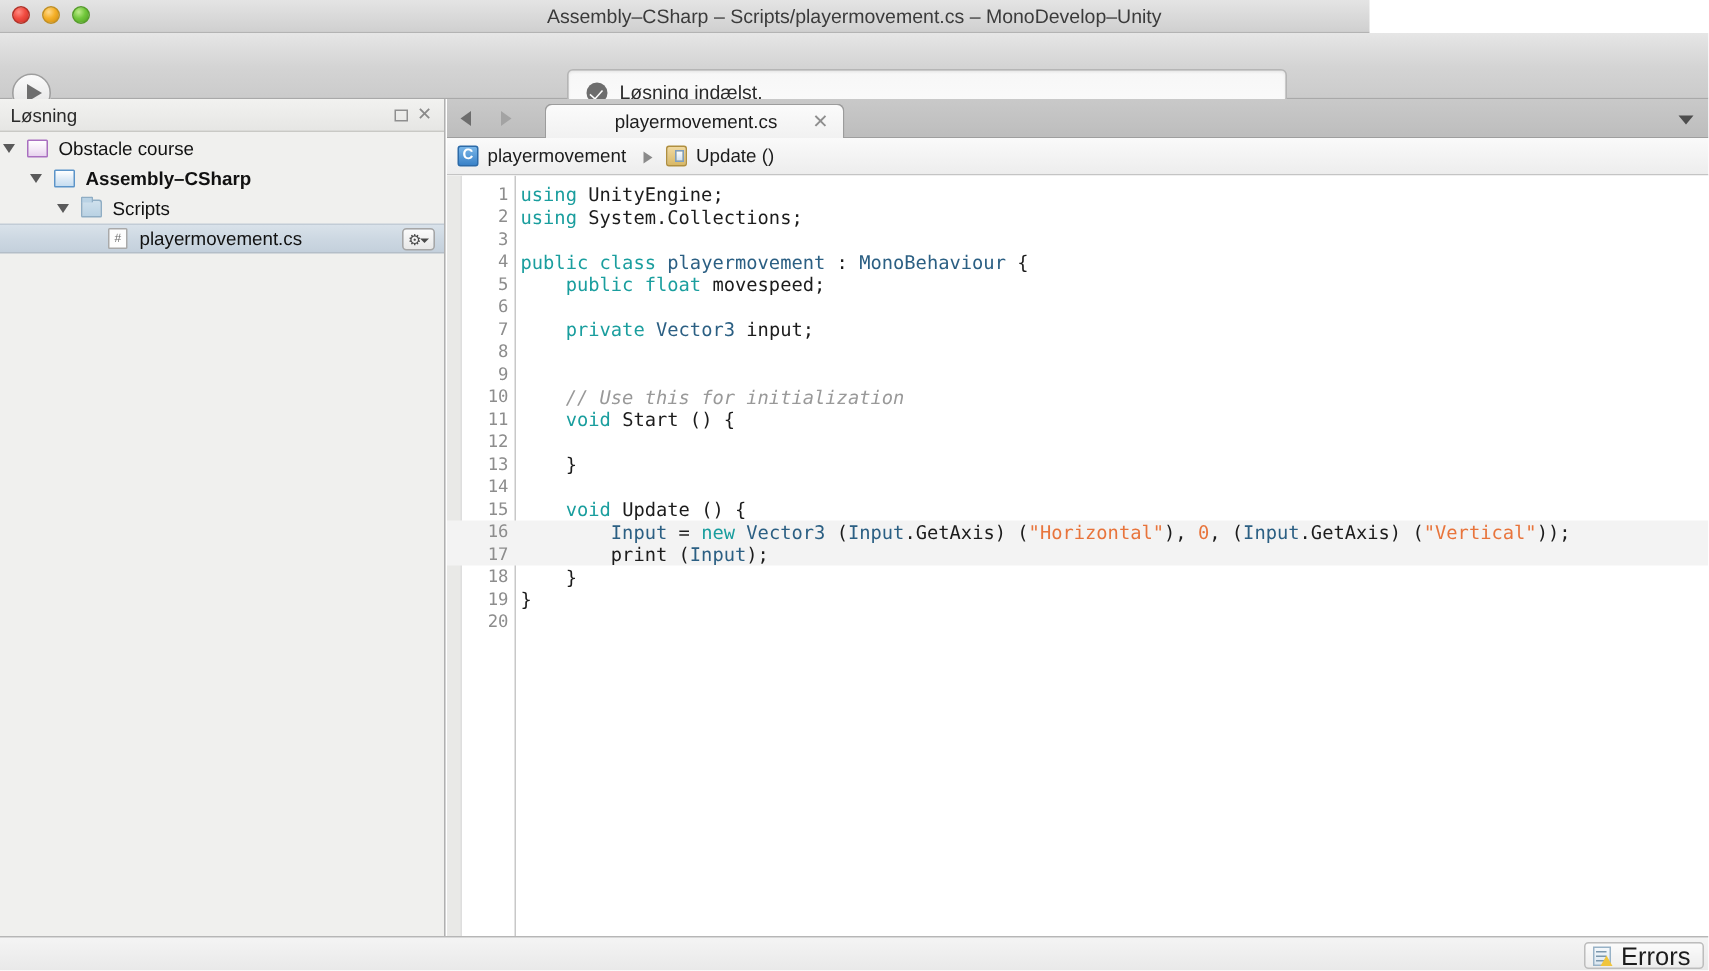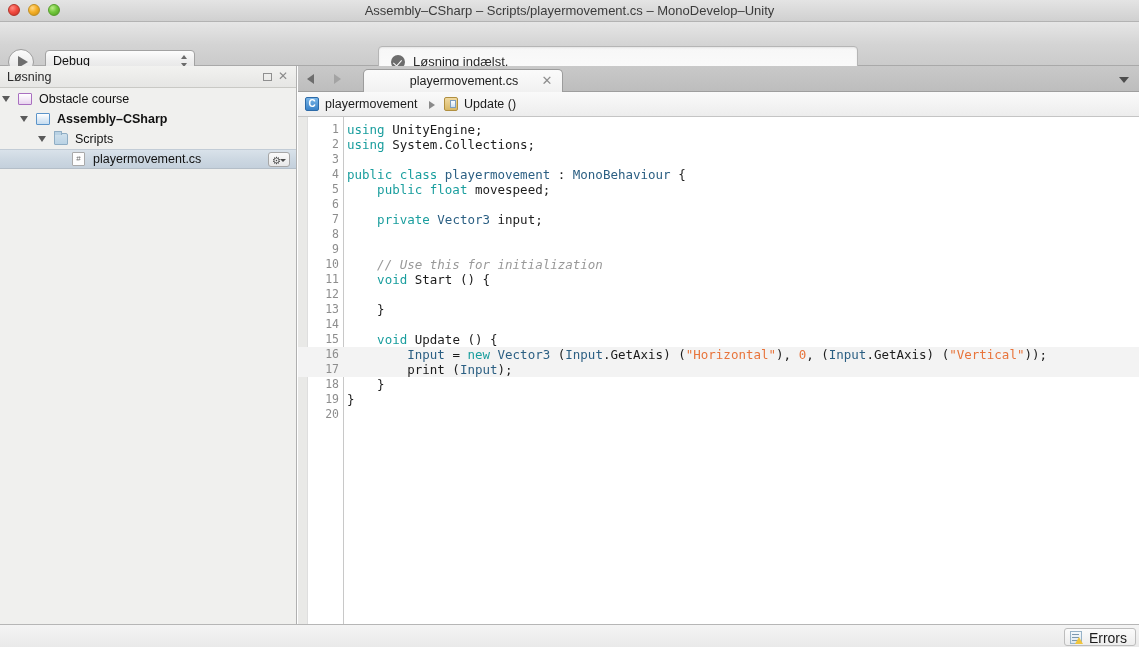--- a/index.html
+++ b/index.html
@@ -20,21 +20,21 @@
     position: relative;
     width: 1139px;
     height: 647px;
     background: #ffffff;
   }
 
   
   .titlebar {
     position: absolute;
     left: 0; top: 0;
-    width: 1139px; height: 22px;
+    width: 913px; height: 22px;
     background: linear-gradient(to bottom, #e4e4e4 0%, #d0d0d0 100%);
     border-bottom: 1px solid #b3b3b3;
     box-sizing: border-box;
   }
   .traffic {
     position: absolute;
     left: 8px; top: 4px;
     display: flex;
     gap: 8px;
   }
@@ -568,21 +568,21 @@
     background: linear-gradient(to bottom, #f4f4f4 0%, #e9e9e9 100%);
     border-top: 1px solid #b6b6b6;
     box-sizing: border-box;
   }
   .errors-btn {
     position: absolute;
     right: 3px; top: 3px;
     height: 18px;
     padding: 0 8px 0 24px;
     line-height: 18px;
-    font-size: 14px;
+    font-size: 17px;
     color: #1c1c1c;
     background: linear-gradient(to bottom, #fbfbfb 0%, #ededed 100%);
     border: 1px solid #bdbdbd;
     border-radius: 3px;
     box-sizing: border-box;
   }
   .errors-icon {
     position: absolute;
     left: 5px; top: 2px;
     width: 12px; height: 13px;
@@ -618,24 +618,20 @@
       <div class="light red"></div>
       <div class="light yellow"></div>
       <div class="light green"></div>
     </div>
     <div class="window-title">Assembly–CSharp – Scripts/playermovement.cs – MonoDevelop–Unity</div>
   </div>
 
   <div class="toolbar">
     <div class="run-btn"></div>
 
-    <div class="combo" id="combo-debug">
-      <span class="combo-label">Debug</span>
-      <span class="stepper"></span>
-    </div>
 
 
     <div class="status-field">
       <span class="status-check"></span>
       <span class="status-text">Løsning indælst.</span>
     </div>
 
   </div>
 
   <div class="sidebar">

